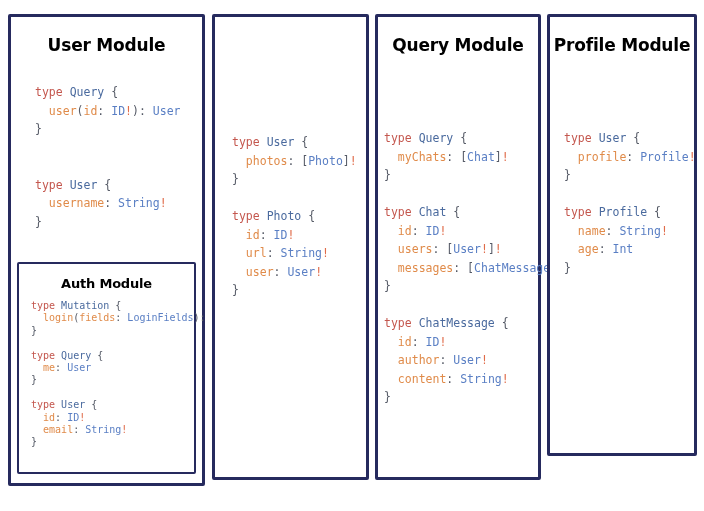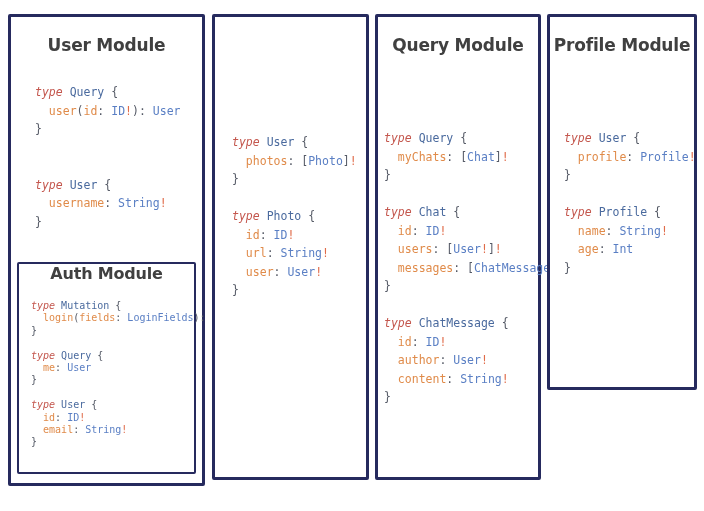--- a/index.html
+++ b/index.html
@@ -20,69 +20,70 @@
   .panel {
     position: absolute;
     box-sizing: border-box;
     background: #ffffff;
     border: 3px solid #262a5e;
     border-radius: 2px;
   }
   .panel-user    { left: 8px;   top: 14px; width: 197px; height: 472px; }
   .panel-gallery { left: 212px; top: 14px; width: 157px; height: 466px; }
   .panel-chat    { left: 375px; top: 14px; width: 166px; height: 466px; }
-  .panel-profile { left: 547px; top: 14px; width: 150px; height: 376px; }
+  .panel-profile { left: 547px; top: 14px; width: 150px; height: 442px; }
 
   .panel-auth {
     position: absolute;
     box-sizing: border-box;
     left: 6px;
     top: 245px;
     width: 179px;
     height: 212px;
     background: #ffffff;
     border: 2.5px solid #262a5e;
     border-radius: 2px;
   }
 
   
   .module-title {
     text-align: center;
     font-family: "DejaVu Sans", "Liberation Sans", sans-serif;
     font-weight: bold;
-    color: #404040;
+    color: #000000;
     letter-spacing: -0.2px;
   }
   .panel > .module-title {
     font-size: 17px;
     margin-top: 18px;
     margin-bottom: 0;
   }
   .panel-auth > .module-title {
-    font-size: 16px;
+    font-size: 13px;
+    margin-top: 12px;
     margin-bottom: 0;
   }
 
   
   .code {
     font-family: "DejaVu Sans Mono", "Liberation Mono", monospace;
     white-space: pre;
     color: #555a66;
   }
   .code-lg { font-size: 11.5px; line-height: 18.5px; }
   .code-sm { font-size: 10px;  line-height: 12.4px; }
 
   .code-user    { position: absolute; left: 24px; top: 66px; }
   .code-gallery { position: absolute; left: 17px; top: 116px; }
   .code-chat    { position: absolute; left: 6px;  top: 112px; }
   .code-profile { position: absolute; left: 14px; top: 112px; }
   .code-auth    { position: absolute; left: 12px; top: 36px; }
 
   
-  .kw   { color: #c4574e; font-style: italic; }  
+  .kw   { color: #c4574e; }  
   .tn   { color: #4a6a9e; }  
   .fld  { color: #e08b4a; }  
   .ret  { color: #5a7fc4; }  
   .pun  { color: #555a66; }  
   .bang { color: #e06c4a; }  
 
   .blank { display: block; height: 18.5px; }
   .code-sm .blank { height: 12.4px; }
 </style>
 </head>

